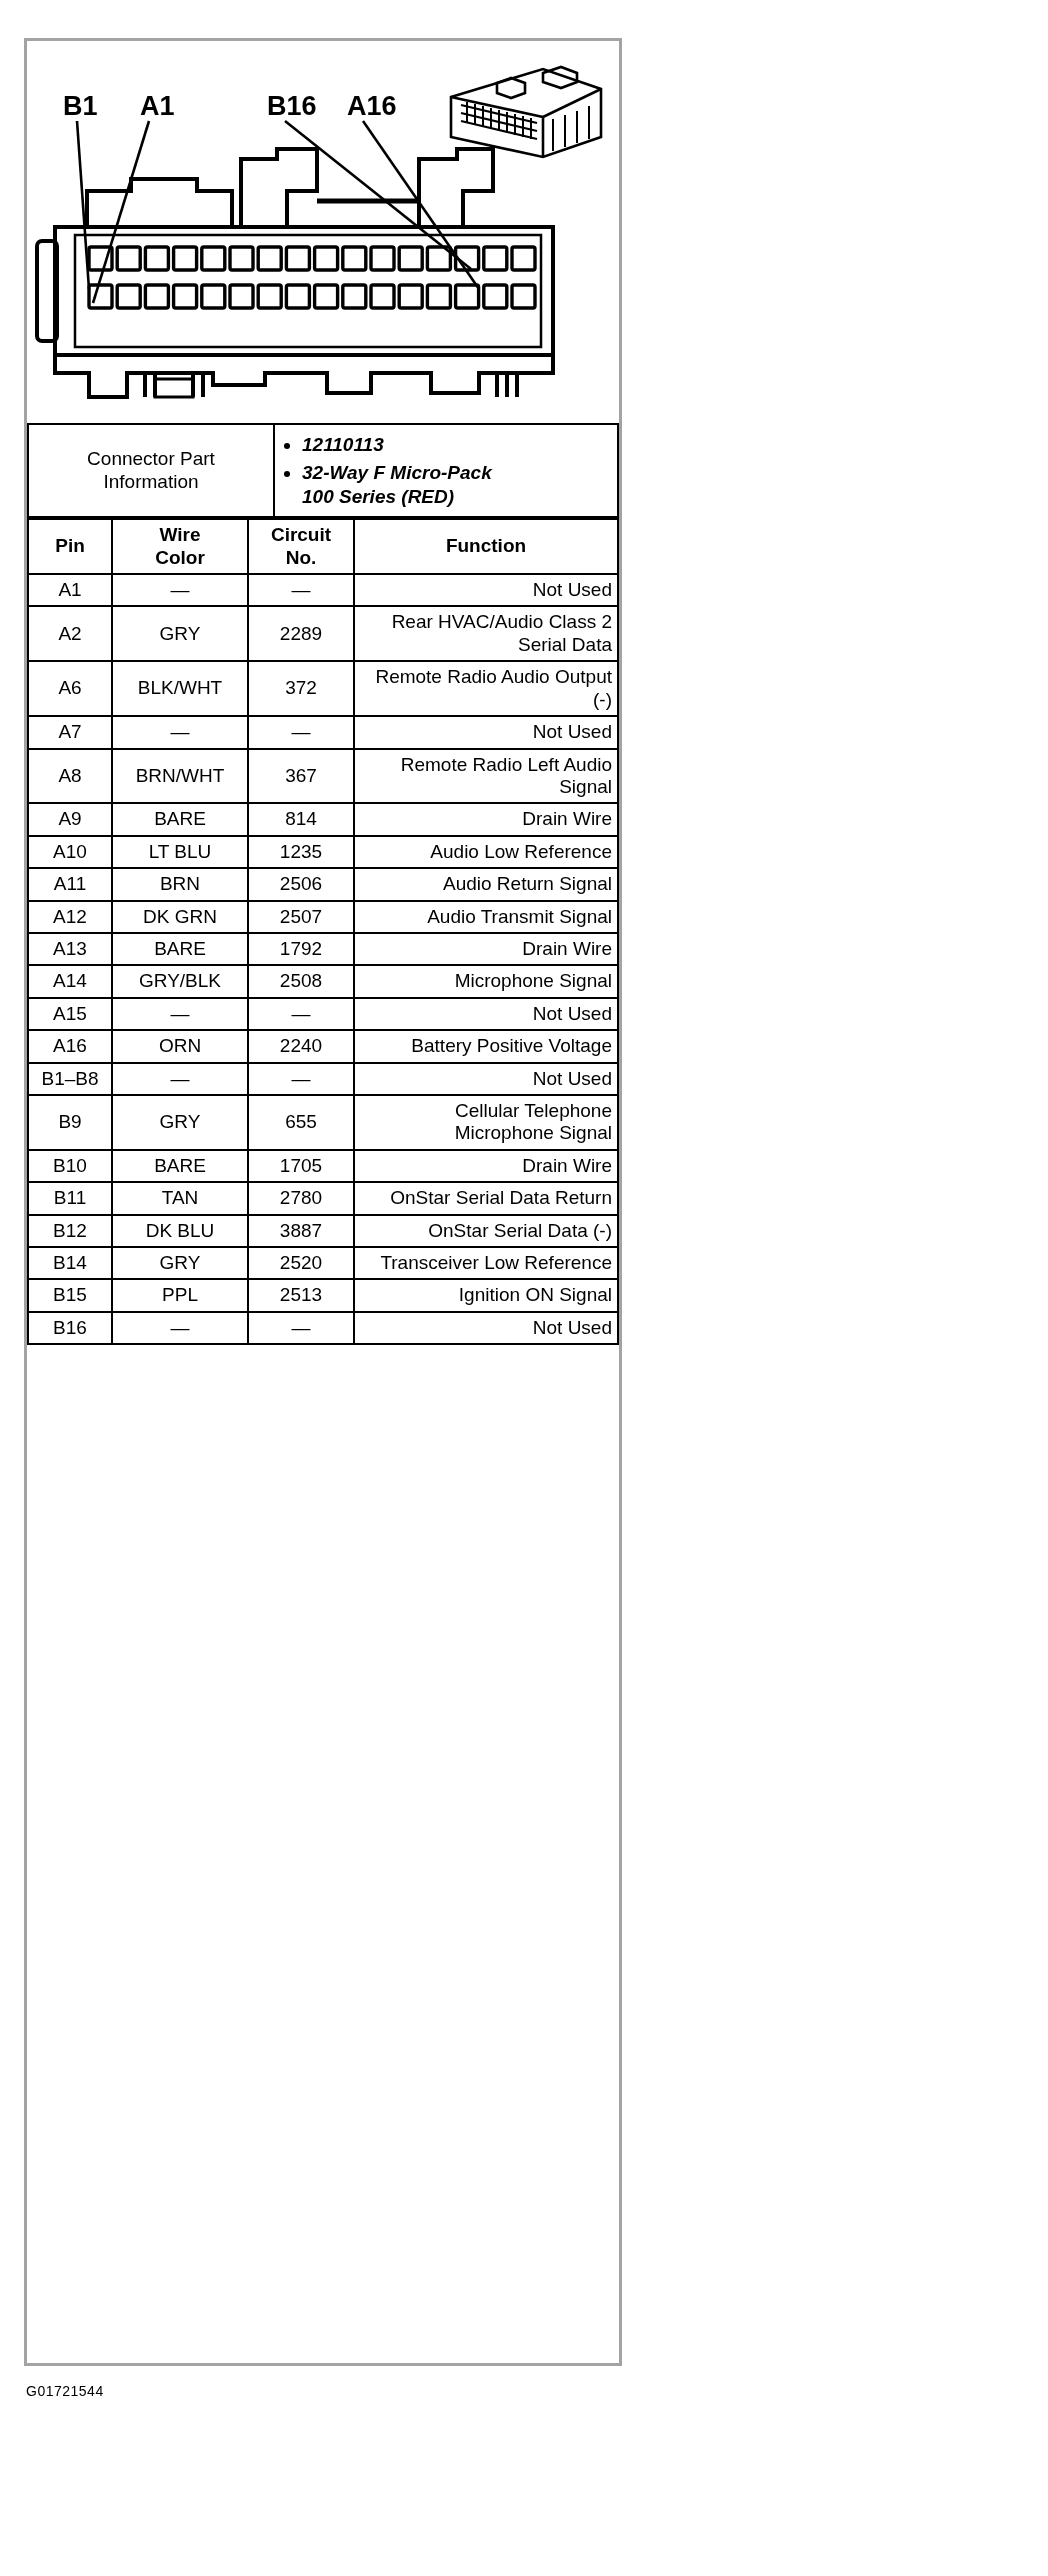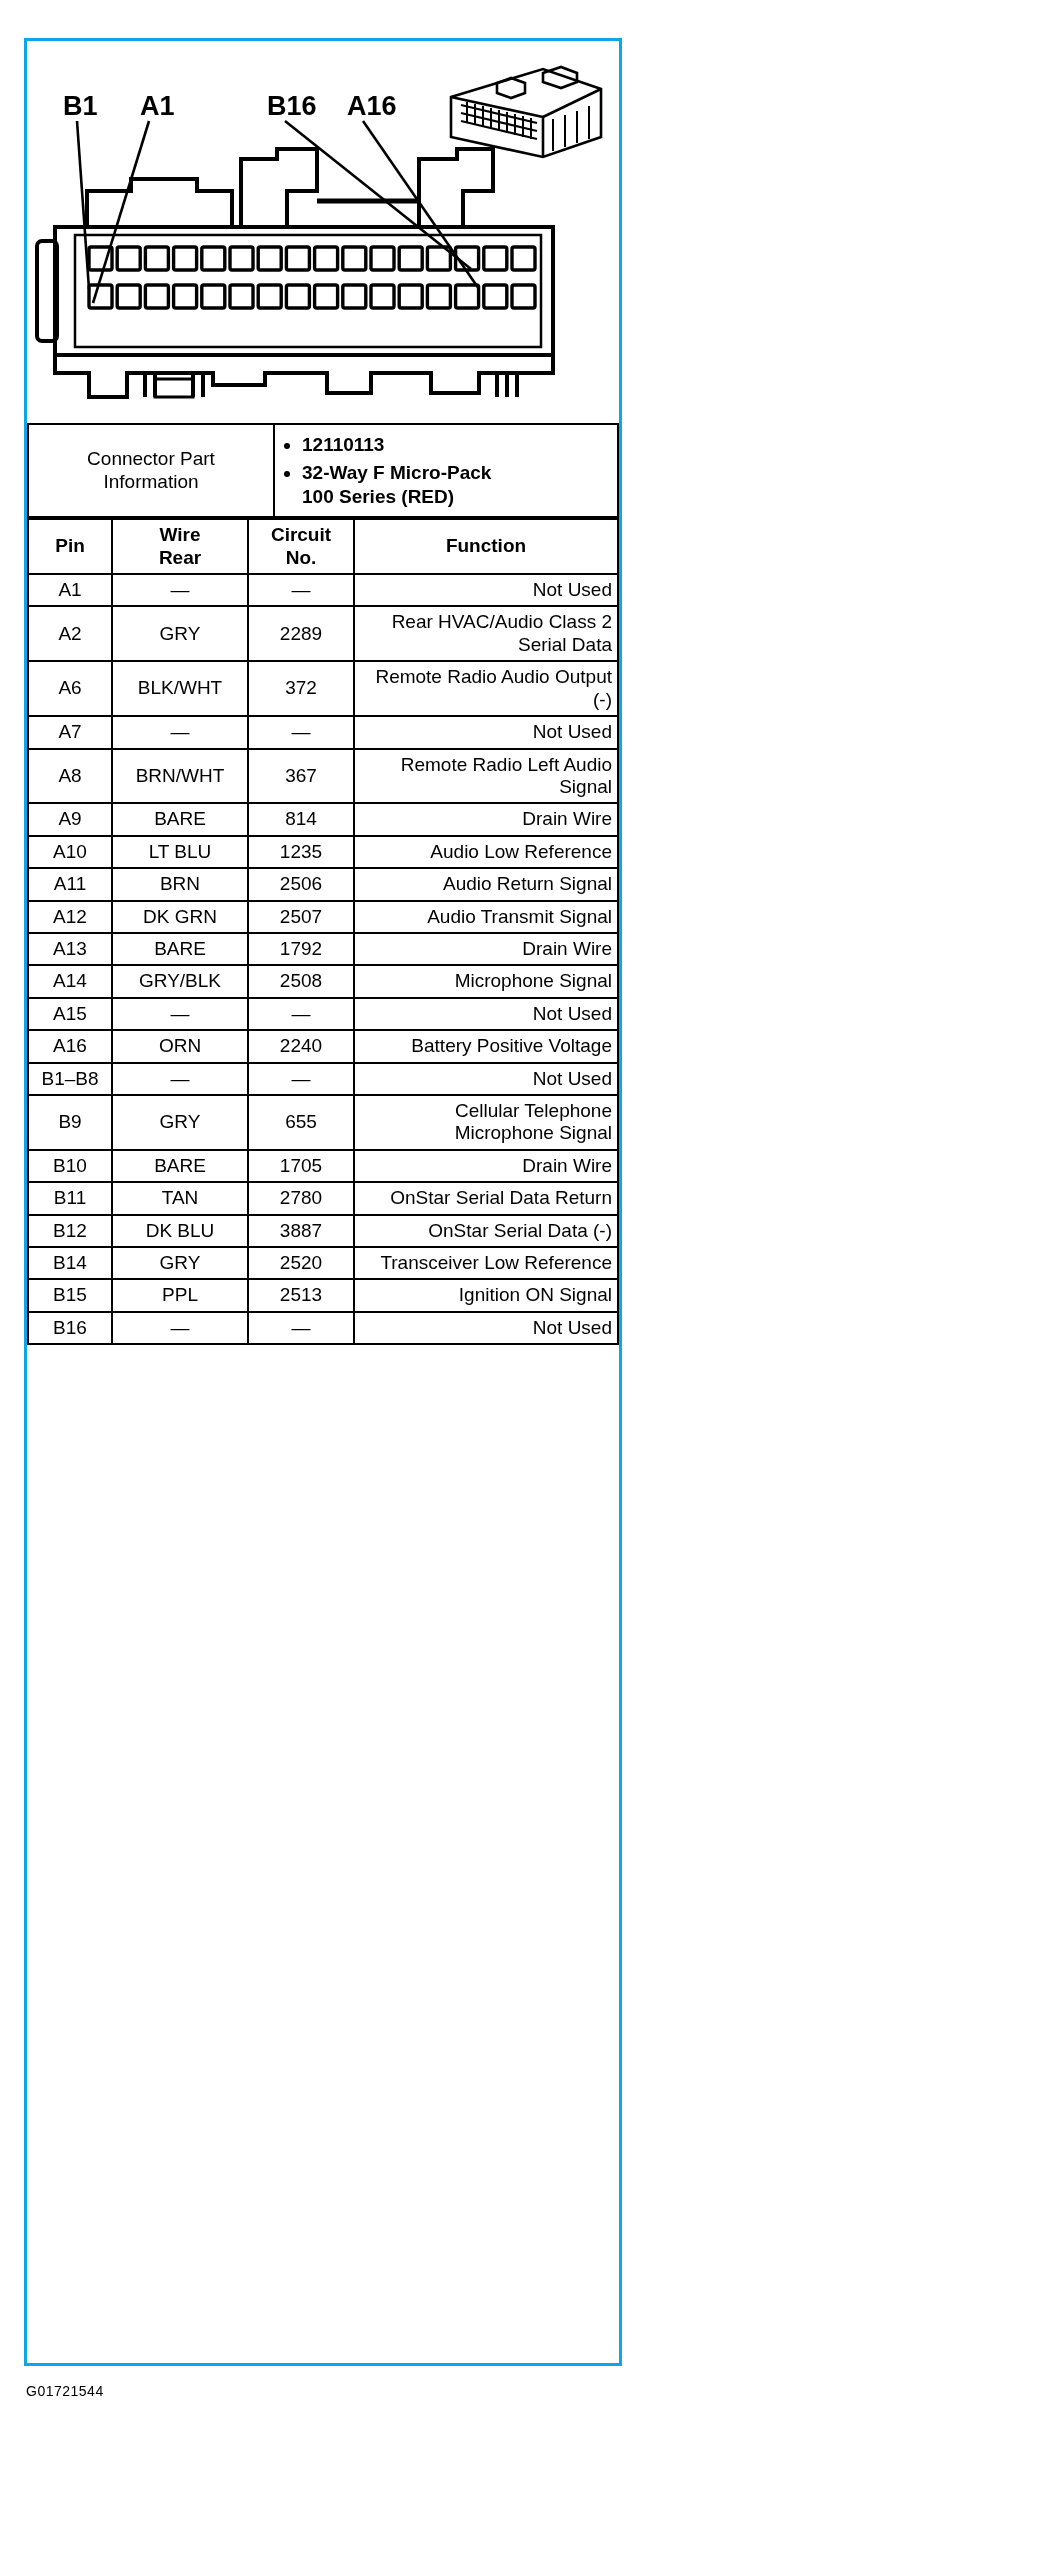--- a/index.html
+++ b/index.html
@@ -23,21 +23,21 @@
     height: 2576px;
     overflow: hidden;
   }
 
   #figure-frame {
     position: absolute;
     left: 24px;
     top: 38px;
     width: 598px;
     height: 2328px;
-    border: 3px solid #0ea5e9;
+    border: 3px solid #a3a3a3;
     box-sizing: border-box;
     background: #fff;
   }
 
   
   #connector-illustration {
     position: relative;
     width: 100%;
     height: 382px;
     box-sizing: border-box;
@@ -79,20 +79,21 @@
     text-align: center;
     font-weight: normal;
     font-size: 21px;
     padding: 16px 4px;
     width: 234px;
   }
   .cpi-list {
     padding: 10px 4px 12px 14px;
     font-weight: bold;
     font-size: 21px;
+    font-style: italic;
   }
   .cpi-list ul {
     margin: 0;
     padding-left: 22px;
     list-style: disc;
   }
   .cpi-list li { margin: 4px 0; line-height: 1.25; }
 
   th.col-pin, th.col-wire, th.col-circ, th.col-func {
     font-weight: bold;
@@ -281,21 +282,21 @@
         <col class="c-pin">
           <col class="c-wire">
           <col class="c-circ">
           <col class="c-func">
       </colgroup>
       <thead>
         <tr>
           <th class="col-pin">Pin</th>
           <th class="col-wire">
             <span class="hdr-two-line">Wire</span>
-            <span class="hdr-two-line">Rear</span>
+            <span class="hdr-two-line">Color</span>
           </th>
           <th class="col-circ">
             <span class="hdr-two-line">Circuit</span>
             <span class="hdr-two-line">No.</span>
           </th>
           <th class="col-func">Function</th>
         </tr>
       </thead>
       <tbody id="pin-rows">
           <tr>

